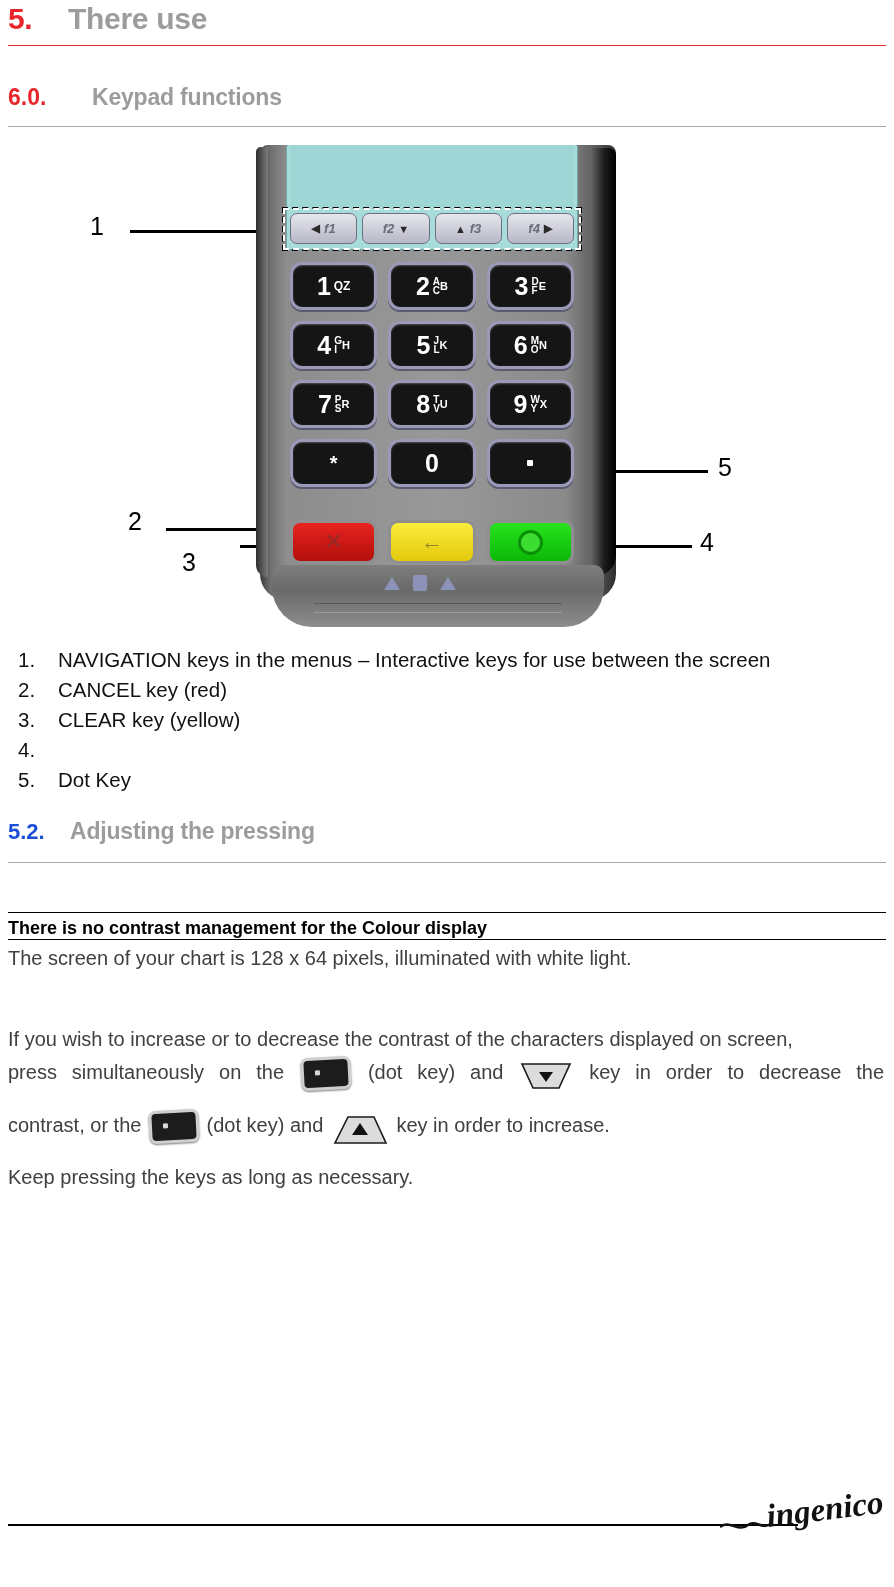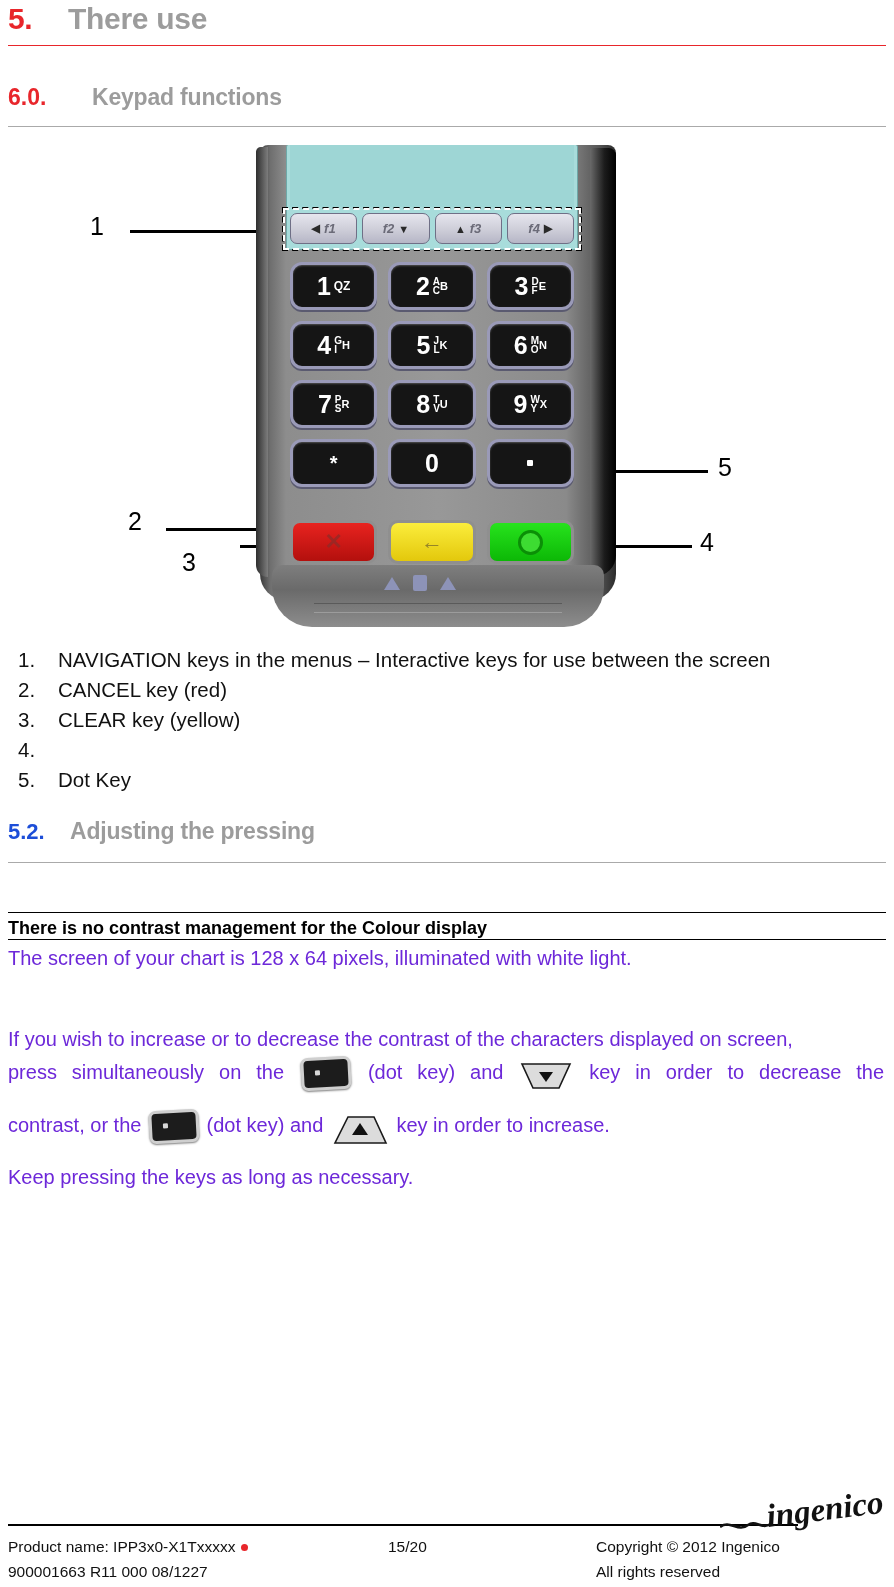--- a/index.html
+++ b/index.html
@@ -363,21 +363,21 @@
     box-sizing: border-box;
     margin-top: 28px;
   }
 
   .para {
     position: absolute;
     left: 8px;
     width: 876px;
     font-size: 20px;
     line-height: 34px;
-    color: #6d28d9;
+    color: #404040;
   }
   .para.justify { text-align: justify; }
 
   
   .ico {
     display: inline-block;
     vertical-align: middle;
     position: relative;
   }
   .ico-dot {
@@ -688,27 +688,14 @@
 
   <div class="footer-rule"></div>
 
   <div class="logo">
     <svg viewBox="0 0 170 52" width="170" height="52" aria-hidden="true">
       <path d="M0,40 C10,32 18,46 28,38 C36,32 42,44 52,36" fill="none" stroke="#111" stroke-width="2.6"></path>
       <text x="48" y="40" font-family="Liberation Serif, serif" font-size="33" font-style="italic" font-weight="bold" fill="#111" transform="rotate(-7 48 40)">ingenico</text>
     </svg>
   </div>
 
-  <div class="footer">
-    <div class="frow">
-      <span class="c1">
-        <span>Product name: IPP3x0-X1Txxxxx</span><span class="red-dot"></span>
-      </span>
-      <span class="c2">15/20</span>
-      <span class="c3">Copyright © 2012 Ingenico</span>
-    </div>
-    <div class="frow">
-      <span class="c1">900001663 R11 000 08/1227</span>
-      <span class="c3">All rights reserved</span>
-    </div>
-  </div>
 
 </div>
 
 </body></html>

